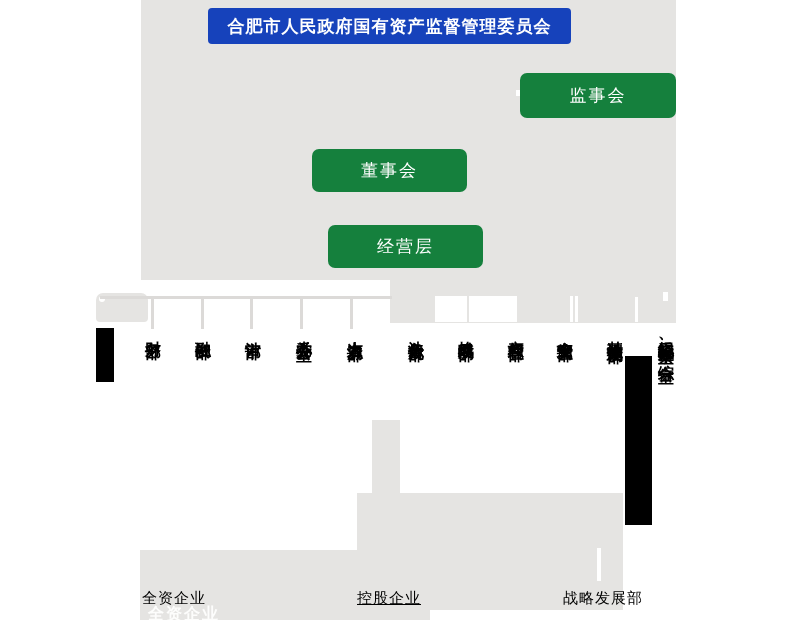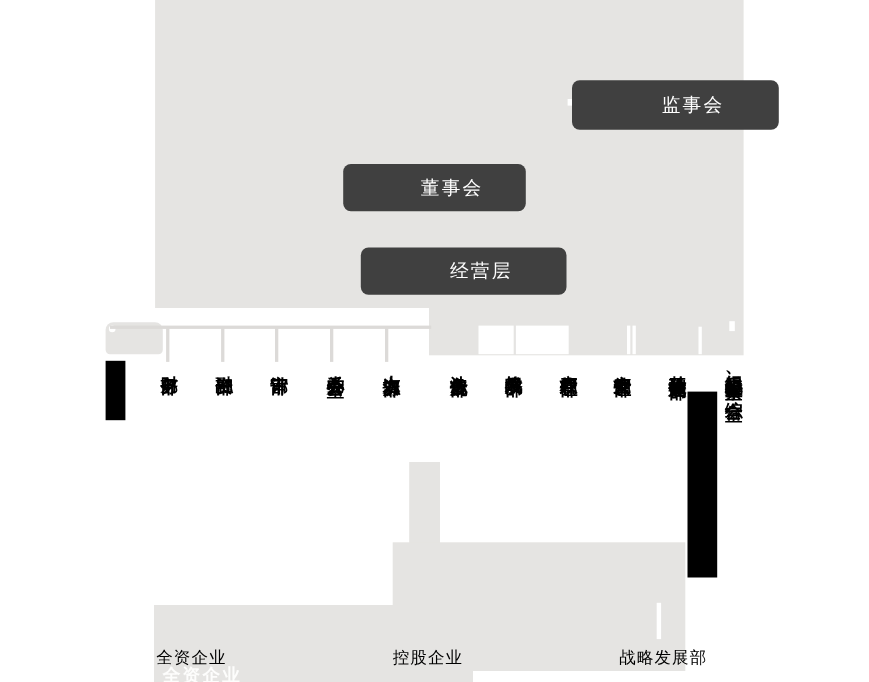--- a/index.html
+++ b/index.html
@@ -27,23 +27,23 @@
   .wp3{left:570px;top:296px;width:3px;height:26px;}
   .wp4{left:575px;top:296px;width:3px;height:26px;}
   .wp5{left:635px;top:297px;width:3px;height:25px;}
   .wp6{left:663px;top:292px;width:5px;height:9px;}
   .wp7{left:516px;top:90px;width:6px;height:6px;}
   .wp8{left:597px;top:548px;width:4px;height:33px;}
 
   
   .node{position:absolute;color:#ffffff;display:flex;align-items:center;justify-content:center;text-align:center;}
   .node-root{left:208px;top:8px;width:363px;height:36px;background:#1642bb;border-radius:4px;font-size:17px;font-weight:bold;letter-spacing:1px;}
-  .node-blue{background:#404040;border-radius:7px;font-size:17px;letter-spacing:2px;padding-left:32px;}
+  .node-blue{background:#15803d;border-radius:7px;font-size:17px;letter-spacing:2px;}
   .node-supervisory{left:520px;top:73px;width:156px;height:45px;}
-  .node-board{left:312px;top:149px;width:134px;height:43px;}
+  .node-board{left:312px;top:149px;width:155px;height:43px;}
   .node-mgmt{left:328px;top:225px;width:155px;height:43px;}
 
   
   .dept{position:absolute;top:328px;writing-mode:vertical-rl;text-orientation:upright;
         font-size:16px;font-weight:bold;color:#000;letter-spacing:1px;line-height:18px;white-space:nowrap;}
 
   
   .blackblock{position:absolute;background:#000000;}
   .bb-left{left:96px;top:328px;width:18px;height:54px;}
   .bb-right{left:625px;top:356px;width:27px;height:169px;}
@@ -74,20 +74,23 @@
 
   <div class="wpatch wp1"></div>
   <div class="wpatch wp2"></div>
   <div class="wpatch wp3"></div>
   <div class="wpatch wp4"></div>
   <div class="wpatch wp5"></div>
   <div class="wpatch wp6"></div>
   <div class="wpatch wp7"></div>
   <div class="wpatch wp8"></div>
 
+  <div class="node node-root">
+    <span>合肥市人民政府国有资产监督管理委员会</span>
+  </div>
   <div class="node node-blue node-supervisory">
     <span>监事会</span>
   </div>
   <div class="node node-blue node-board">
     <span>董事会</span>
   </div>
   <div class="node node-blue node-mgmt">
     <span>经营层</span>
   </div>
 
@@ -100,18 +103,18 @@
   <div class="dept" style="left:295px;">党委办公室</div>
   <div class="dept" style="left:346px;">人力资源部</div>
   <div class="dept" style="left:407px;">法务合规部</div>
   <div class="dept" style="left:457px;">战略发展部</div>
   <div class="dept" style="left:507px;">产权管理部</div>
   <div class="dept" style="left:556px;">安全管理部</div>
   <div class="dept" style="left:606px;">基础设施建设部</div>
   <div class="dept" style="left:657px;">纪委纪检监察室、综合室</div>
 
   <div class="ent" style="left:142px;">全资企业</div>
-  <div class="ent" style="left:357px;">控股企业</div>
+  <div class="ent" style="left:357px;text-decoration:underline;">控股企业</div>
   <div class="ent" style="left:563px;">战略发展部</div>
 
   <div class="ghost">全资企业</div>
 
 </div>
 
 </body></html>

